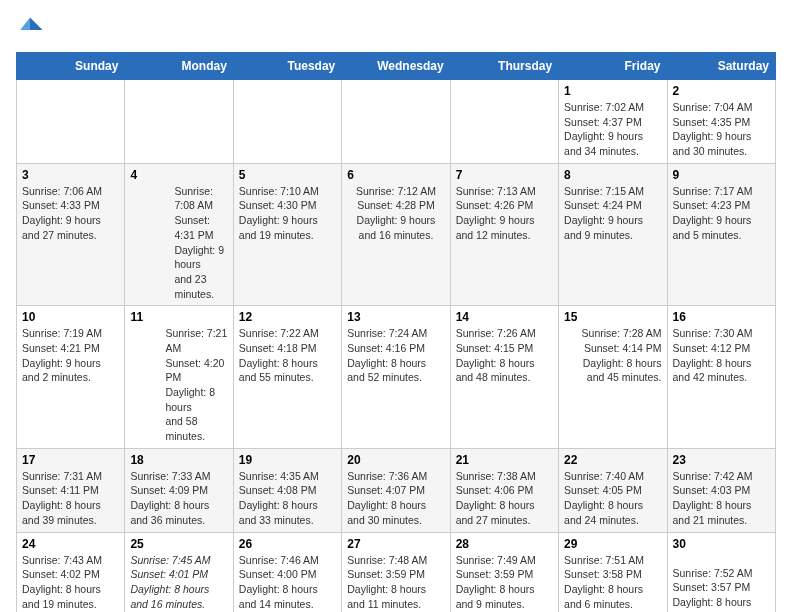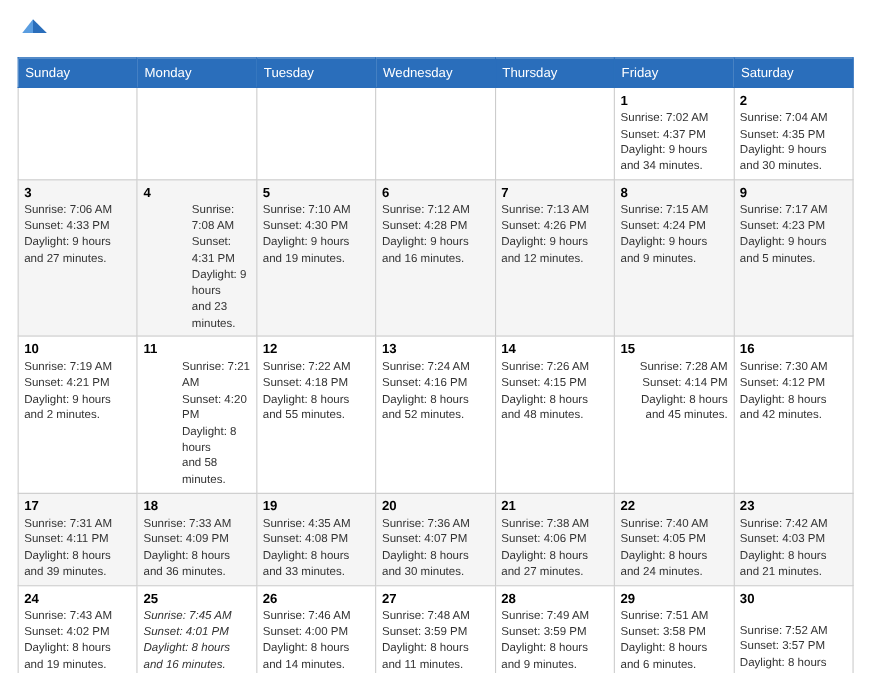--- a/index.html
+++ b/index.html
@@ -45,24 +45,24 @@
       color: #555;
     }
     table {
       width: 100%;
       border-collapse: collapse;
       font-size: 11px;
     }
     thead tr th {
       background: #2a6ebb;
       color: #fff;
-      text-align: left;
+      text-align: right;
       padding: 6px 6px;
       font-size: 12px;
-      font-weight: normal;
+      font-weight: bold;
       border: 1px solid #2a6ebb;
     }
     tbody tr td {
       border: 1px solid #ccc;
       vertical-align: top;
       padding: 4px 5px;
       min-height: 80px;
       height: 80px;
       width: calc(100% / 7);
     }
@@ -158,21 +158,21 @@
         </td>
         <td>
           <span class="day-number">5</span>
           <div class="day-detail" style="white-space: pre-line;">Sunrise: 7:10 AM
 Sunset: 4:30 PM
 Daylight: 9 hours
 and 19 minutes.</div>
         </td>
         <td>
           <span class="day-number">6</span>
-          <div class="day-detail" style="white-space: pre-line;">Sunrise: 7:12 AM
+          <div class="day-detail" style="white-space: pre-line; text-align: center;">Sunrise: 7:12 AM
 Sunset: 4:28 PM
 Daylight: 9 hours
 and 16 minutes.</div>
         </td>
         <td>
           <span class="day-number">7</span>
           <div class="day-detail" style="white-space: pre-line;">Sunrise: 7:13 AM
 Sunset: 4:26 PM
 Daylight: 9 hours
 and 12 minutes.</div>

